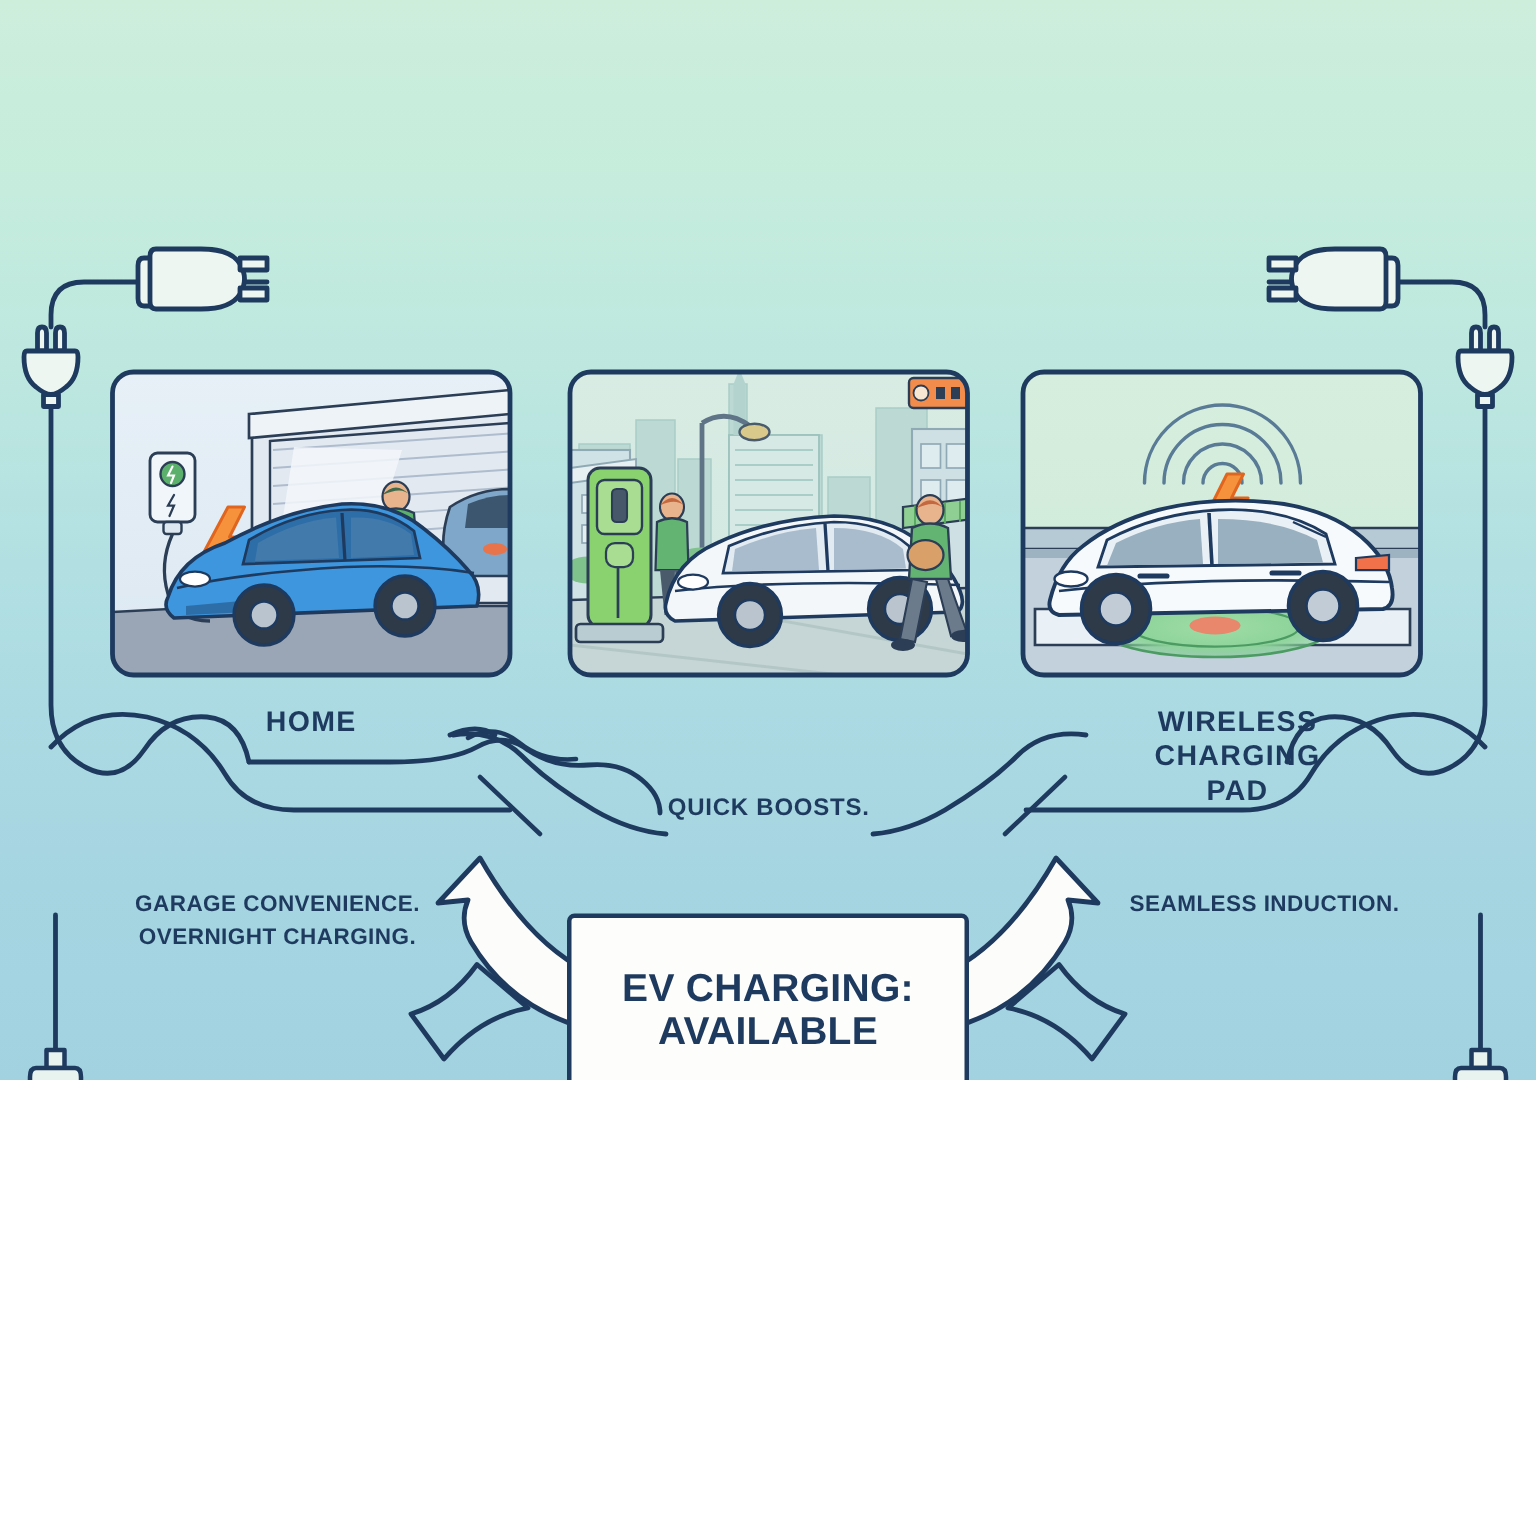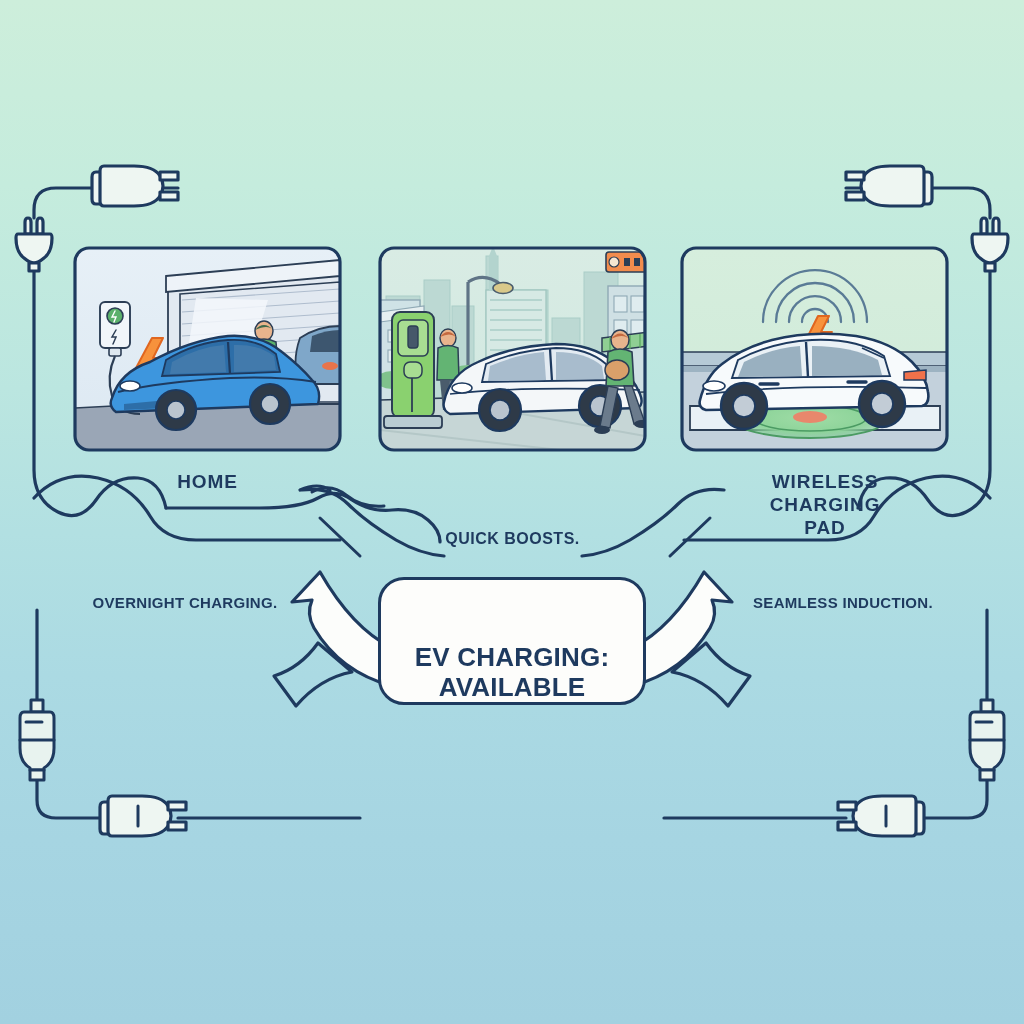--- a/index.html
+++ b/index.html
@@ -4,21 +4,21 @@
 <title>EV Charging Infographic</title>
 <style>
   html, body {
     margin: 0;
     padding: 0;
     background: #ffffff;
   }
   #stage {
     position: relative;
     width: 1024px;
-    height: 1024px;
+    height: 720px;
     overflow: hidden;
     font-family: "Liberation Sans", sans-serif;
     background: linear-gradient(180deg, #cdeedb 0%, #c5ecdd 18%, #bbe6e0 38%, #b2e0e2 52%, #abdae3 66%, #a6d5e2 82%, #a2d1e0 100%);
   }
   #bgsvg, #decosvg, #panelsvg {
     position: absolute;
     left: 0;
     top: 0;
     width: 1024px;
     height: 1024px;
@@ -41,29 +41,29 @@
     margin-top: 33px;
   }
   .foot {
     font-size: 15px;
     letter-spacing: 0.3px;
     line-height: 1.45;
   }
   .banner-box {
     position: absolute;
     left: 378px;
-    top: 577px;
+    top: 609px;
     width: 268px;
     height: 128px;
     background: #fdfdfb;
     border: 3px solid #1e3a5f;
-    border-radius: 26px;
+    border-radius: 5px;
     box-sizing: border-box;
     display: flex;
-    align-items: flex-end;
+    align-items: center;
     justify-content: center;
     z-index: 6;
   }
   .banner-text {
     color: #1e3a5f;
     font-weight: bold;
     font-size: 26px;
     line-height: 1.13;
     text-align: center;
     letter-spacing: 0.2px;
@@ -442,20 +442,21 @@
 
   <div class="txt cap-sub" style="left:380px; top:496px; width:265px;">QUICK BOOSTS.</div>
 
   <div class="txt cap-title" style="left:715px; top:470px; width:220px;">
     <div>WIRELESS</div>
     <div>CHARGING</div>
     <div>PAD</div>
   </div>
 
   <div class="txt foot" style="left:70px; top:592px; width:230px;">
+    <div>GARAGE CONVENIENCE.</div>
     <div>OVERNIGHT CHARGING.</div>
   </div>
 
   <div class="txt foot" style="left:728px; top:592px; width:230px;">
     <div>SEAMLESS INDUCTION.</div>
   </div>
 
   <div class="banner-box">
     <div class="banner-text">
       <div>EV CHARGING:</div>

